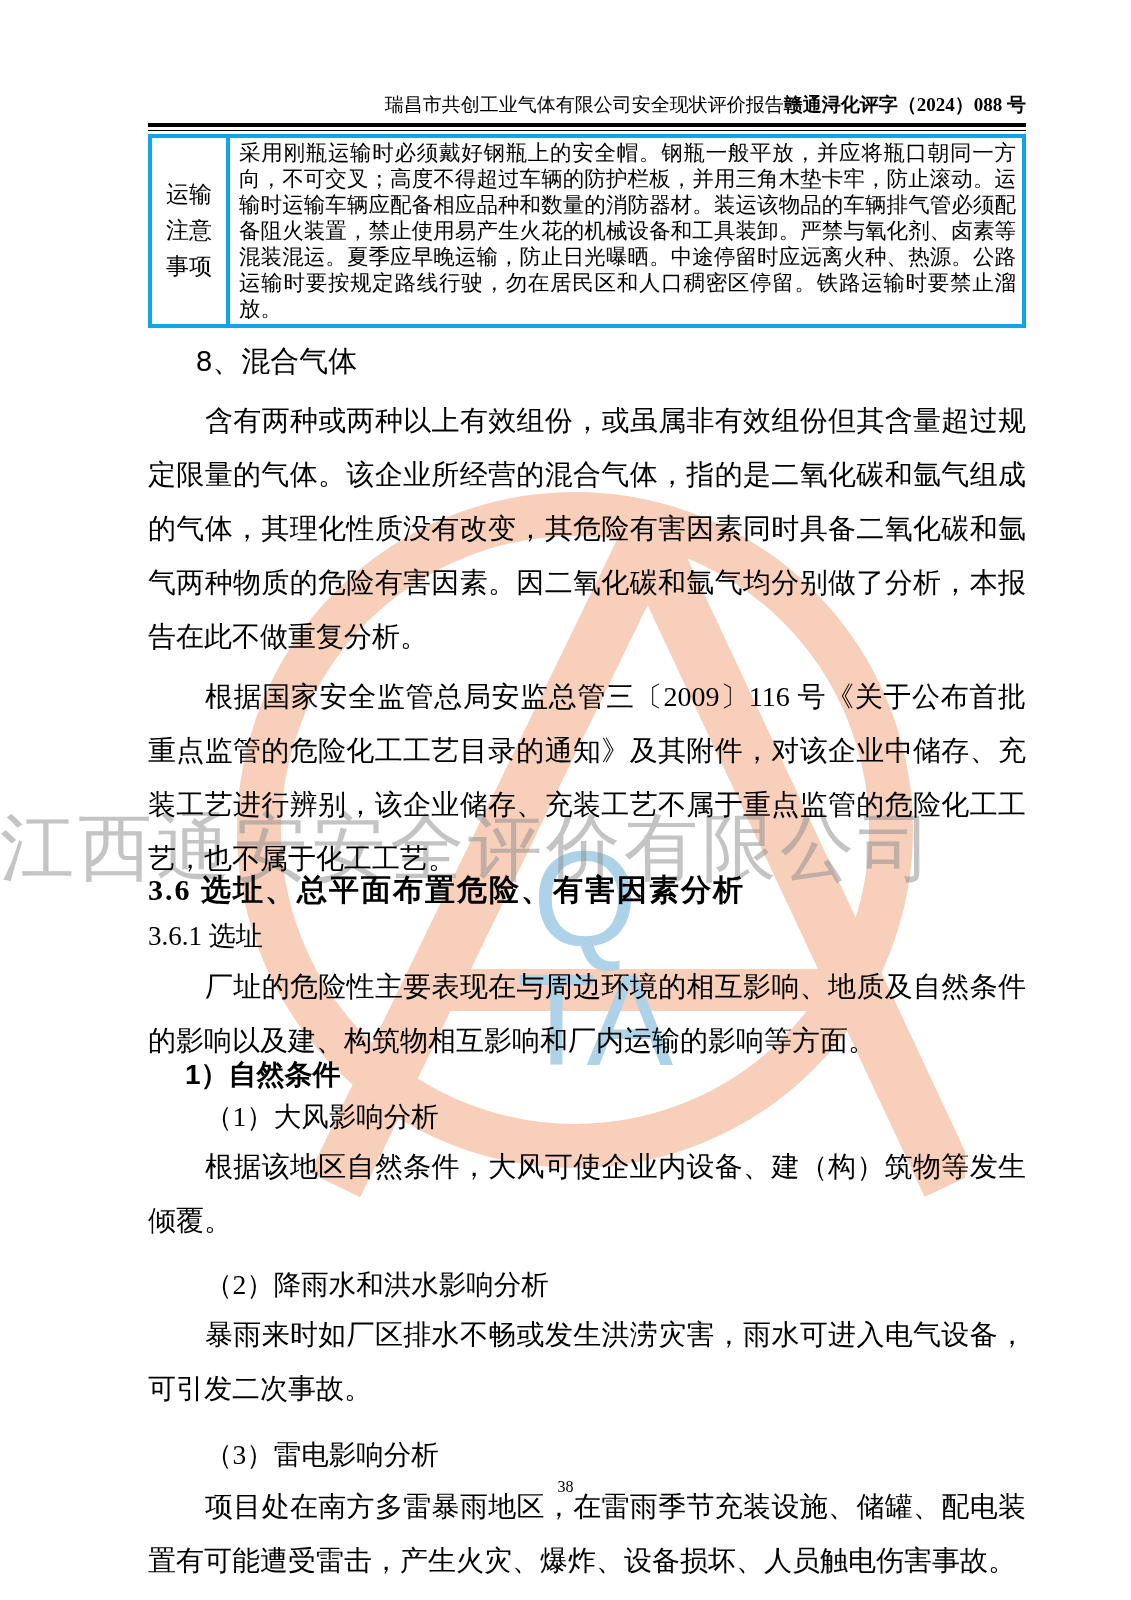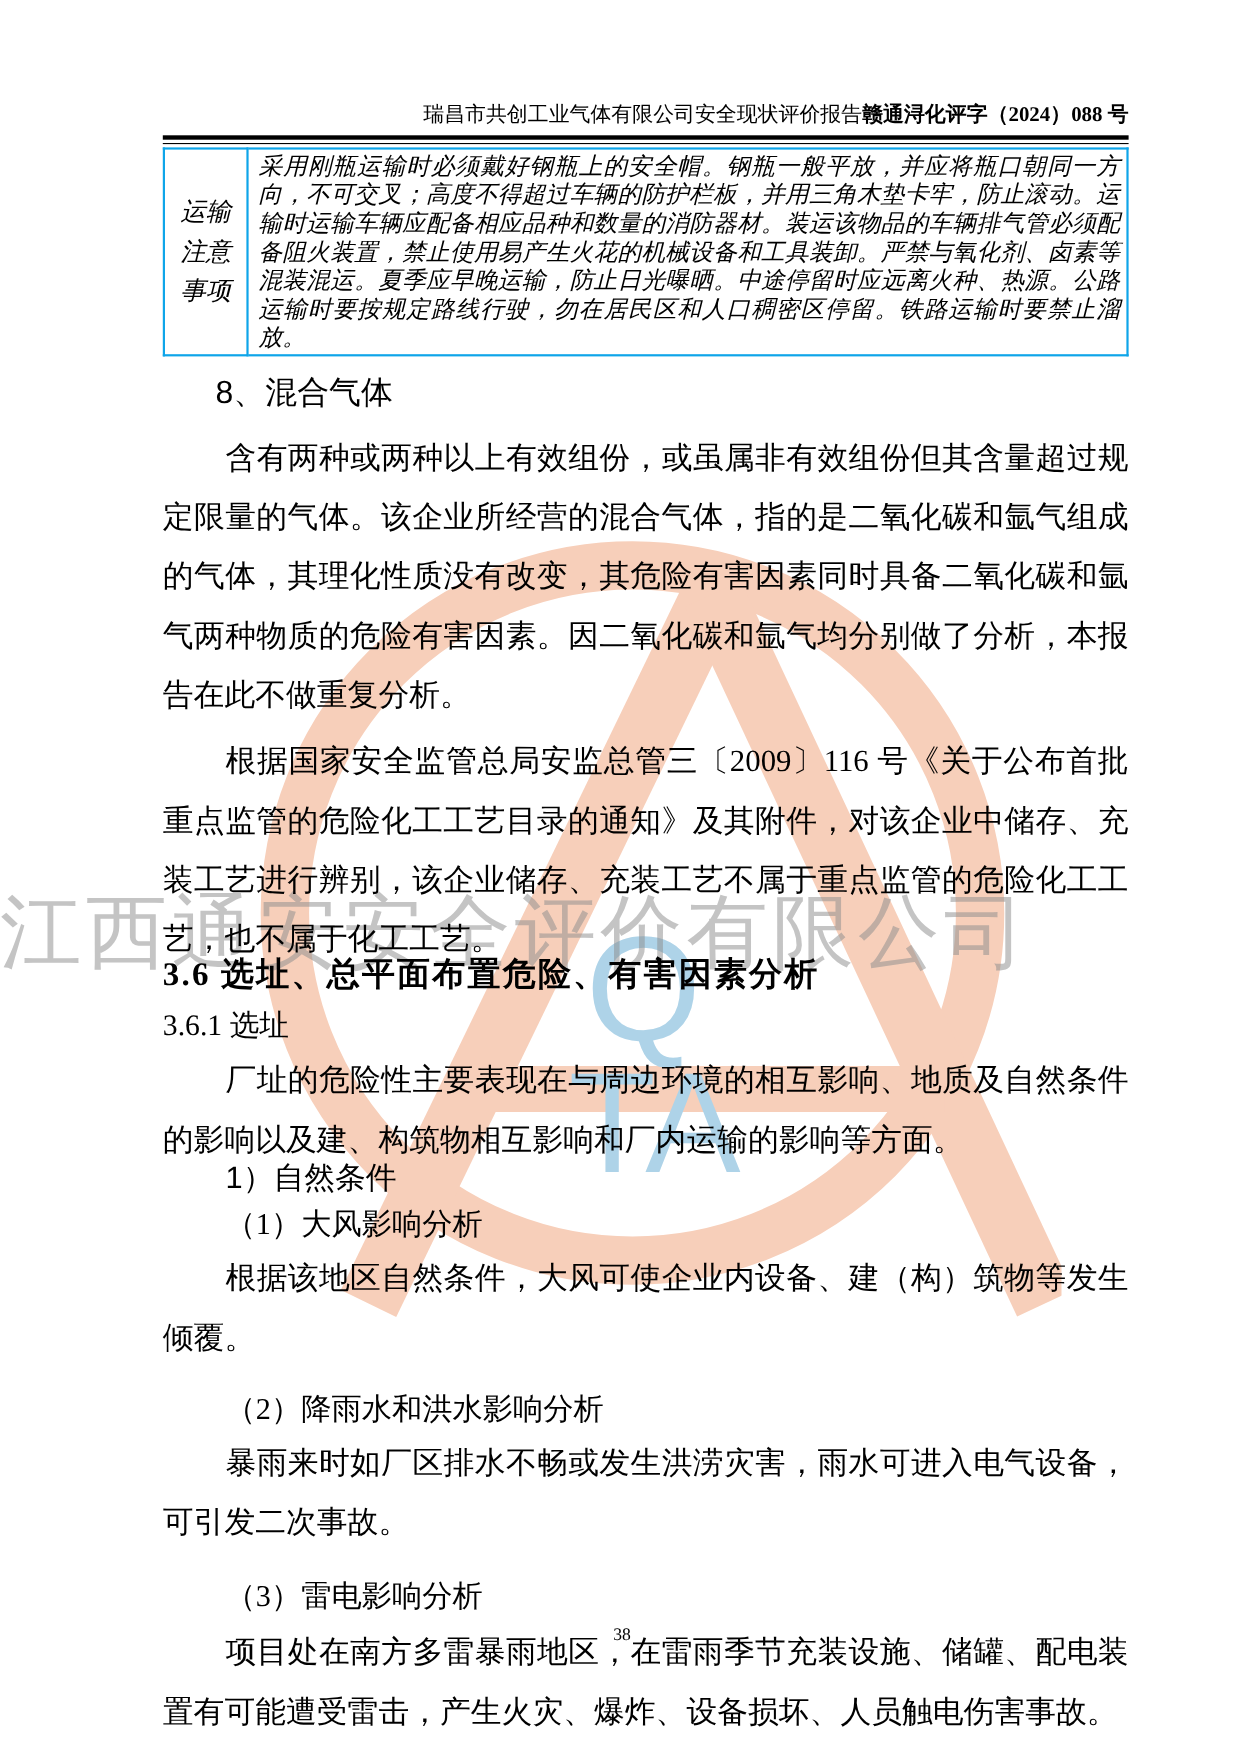--- a/index.html
+++ b/index.html
@@ -22,39 +22,39 @@
   
   .content { position:absolute; left:148px; top:92px; width:878px; z-index:1; }
 
   .header { display:flex; justify-content:flex-end; align-items:flex-end;
             font-size:19px; line-height:26px; }
   .header .hdr-right { font-weight:bold; }
   .rule { margin-top:5px; border-top:4px solid #000; height:3px; border-bottom:1px solid #000; }
 
   table.notes { width:100%; border-collapse:collapse; margin-top:3px;
                 border:2px solid #2b2b2b; }
-  table.notes td { border:2px solid #0ea5e9; vertical-align:middle;font-style:italic; }
+  table.notes td { border:4px solid #0ea5e9; vertical-align:middle; }
   td.t-label { width:62px; text-align:center; font-size:23px; line-height:36px;
                padding:0 6px; border-right:5px double #2b2b2b; }
   td.t-content { font-size:21.5px; line-height:26px; text-align:justify;
                  padding:2px 6px 2px 9px; }
 
   .h-hei { font-family:"Liberation Sans", sans-serif; font-weight:normal;
            font-size:29px; line-height:34px; margin:16px 0 0 48px; }
   .h-kai { font-weight:bold; font-size:30px; line-height:36px; margin:0; letter-spacing:2px; }
   #h35 { margin-top:-14px; }
   #h36 { margin-top:-14px; }
   .h-sub { font-size:27px; line-height:32px; font-weight:normal; margin:12px 0 0 0; }
 
   .para { font-size:28px; line-height:54px; text-align:justify;
           text-indent:57px; margin:16px 0 0 0; }
   #para2 { margin-top:6px; }
   #para3 { margin-top:8px; }
-  .h-nat { font-family:"Liberation Sans", sans-serif; font-weight:normal;
-           font-size:28px; line-height:34px; margin:-10px 0 0 57px; }
+  .h-nat { font-family:"Liberation Sans", sans-serif; font-weight:bold;
+           font-size:28px; line-height:34px; margin:-10px 0 0 37px; }
   .line-sub { font-size:27.5px; line-height:34px; margin:8px 0 0 57px; }
   #h-rain { margin-top:20px; }
   #h-light { margin-top:22px; }
   #p-wind { margin-top:6px; }
   #p-rain { margin-top:6px; }
   #p-light { margin-top:8px; }
 
   .page-num { position:absolute; top:1478px; left:0; width:100%;
               text-align:center; font-size:16px; z-index:1; }
 </style>

